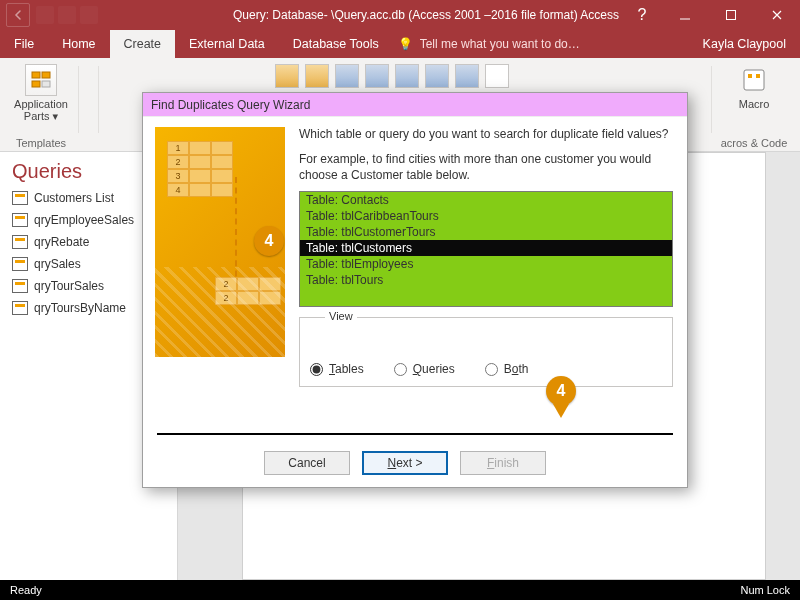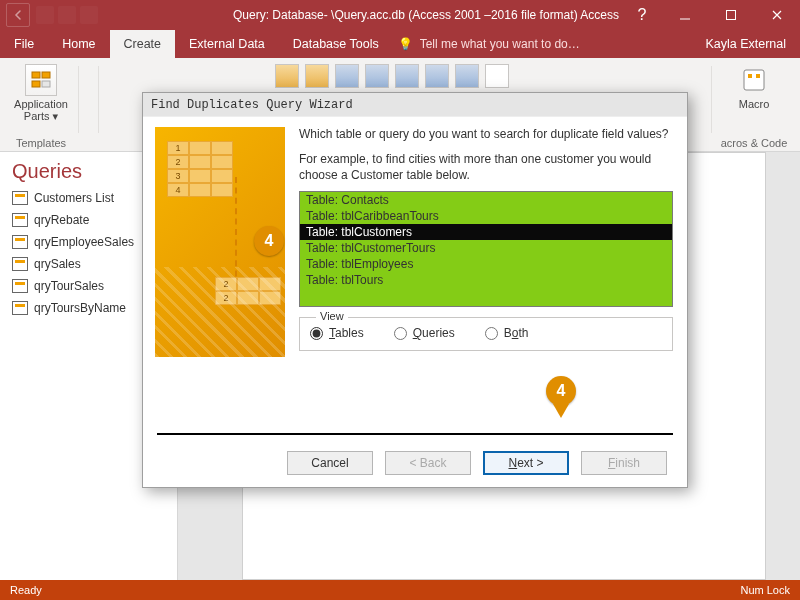--- a/index.html
+++ b/index.html
@@ -47,53 +47,53 @@
   .leftbar .navitem { display:flex; align-items:center; gap:6px; padding:4px 6px; font-size:12px; color:#333; cursor:pointer; white-space:nowrap; overflow:hidden;}
   .leftbar .navitem .qicon { width:16px; height:14px; position:relative; }
   .leftbar .navitem .qicon::before { content:""; position:absolute; inset:0; border:1px solid #666; background:#fff;}
   .leftbar .navitem .qicon::after { content:""; position:absolute; left:3px; right:3px; top:3px; height:3px; background:#f2a100;}
 
   
   .canvas { position:absolute; left:178px; top:152px; right:0; bottom:20px; background:#e6e6e6; }
   .doc { position:absolute; left:64px; top:0; width:524px; bottom:0; background:#fff; border:1px solid #cfcfcf; }
 
   
-  .statusbar { position:absolute; bottom:0; left:0; right:0; height:20px; background:#c2410c; color:#fff; font-size:11px; display:flex; align-items:center; padding:0 10px;}
+  .statusbar { position:absolute; bottom:0; left:0; right:0; height:20px; background:#000000; color:#fff; font-size:11px; display:flex; align-items:center; padding:0 10px;}
   .statusbar .right { margin-left:auto; }
 
   
   .dialog { position:absolute; left:142px; top:92px; width:546px; height:396px; background:#fff; border:1px solid #9e9e9e; box-shadow: 4px 4px 14px rgba(0,0,0,.35); display:flex; flex-direction:column;}
-  .dlg-title { height:24px; display:flex; align-items:center; padding:0 8px; font-size:12px; color:#333; border-bottom:1px solid #eee; background:#e5e5e5;font-family:Liberation Mono, monospace;}
+  .dlg-title { height:24px; display:flex; align-items:center; padding:0 8px; font-size:12px; color:#333; border-bottom:1px solid #eee; background:#f0abfc;}
   .dlg-body { flex:1; display:flex; padding:10px 14px 6px 12px; gap:14px;}
   .dlg-art { width:130px; height:230px; background: linear-gradient(135deg,#f7b500,#e08e00); position:relative; overflow:hidden;}
   .dlg-art .tbl { position:absolute; background:#c77400; }
   .dlg-art .tbl .row { display:flex; }
   .dlg-art .tbl .cell { width:22px; height:14px; border:1px solid #e9a835; background:#f6c96b; font-size:9px; color:#7a4b00; display:flex;align-items:center;justify-content:center;}
   .dlg-art .hatch { position:absolute; inset:auto 0 0 0; height:90px; background:
      repeating-linear-gradient(45deg, rgba(255,255,255,.18) 0 3px, transparent 3px 10px);}
   .dlg-art .dash { position:absolute; border-left:2px dashed #d88300; border-bottom:2px dashed #d88300;}
   .dlg-art .t1 { top:14px; left:12px; }
   .dlg-art .t2 { top:150px; left:60px; }
   .dlg-art .dash1 { top:50px; left:80px; width:40px; height:110px;}
 
   .dlg-right { flex:1; display:flex; flex-direction:column; font-size:12px; color:#333;}
   .dlg-right .q { margin-bottom:10px;}
   .dlg-right .ex { margin-bottom:8px; line-height:1.35;}
   .listbox { border:1px solid #7a7a7a; height:116px; background:#84cc16; overflow:auto; font-size:12px;}
   .listbox .opt { padding:1px 6px; cursor:pointer; white-space:nowrap;}
   .listbox .opt.sel { background:#0a0a0a; color:#fff;}
   .view { border:1px solid #c8c6c4; margin-top:10px; padding:6px 10px 10px 10px; position:relative;}
-  .view .legend { position:absolute; top:-8px; left:16px; background:#fff; padding:0 4px; font-size:11px;}
-  .view .radios { display:flex; gap:30px; font-size:12px; padding-top:2px;}
+  .view .legend { position:absolute; top:-8px; left:25px; background:#fff; padding:0 4px; font-size:11px;}
+  .view .radios { display:flex; gap:30px; font-size:12px; padding-top:2px;margin-top:36px;}
   .view label { display:flex; align-items:center; gap:6px; cursor:pointer;}
   .view input { accent-color:#333; cursor:pointer;}
   .u { text-decoration: underline; }
 
   .dlg-sep { height:2px; background:#000; margin:8px 14px 0 14px;}
-  .dlg-buttons { display:flex; justify-content:flex-end; gap:12px; padding:16px 20px 12px 0;}
+  .dlg-buttons { display:flex; justify-content:center; gap:12px; padding:16px 20px 12px 0;}
   .dlg-buttons button { width:86px; height:24px; font-size:12px; background:#efefef; border:1px solid #b5b5b5; cursor:pointer; color:#333;}
   .dlg-buttons button.primary { border:2px solid #0a64ad; background:#eef4fb;}
   .dlg-buttons button:disabled { color:#aaa; cursor:default;}
 
   
   .callout { position:absolute; width:30px; height:30px; border-radius:50%; background:#e08e00; color:#fff; font-weight:700; font-size:16px; display:flex; align-items:center; justify-content:center; box-shadow:0 1px 2px rgba(0,0,0,.3);}
   .callout.c1 { left:254px; top:226px; }
   .callout.c2 { left:546px; top:376px; }
   .callout.c2::after { content:""; position:absolute; bottom:-12px; left:7px; width:0;height:0; border-left:8px solid transparent; border-right:8px solid transparent; border-top:14px solid #e08e00;}
 </style>
@@ -137,21 +137,21 @@
 <div class="ribbon-tabs">
   <div class="tab">File</div>
   <div class="tab">Home</div>
   <div class="tab active">Create</div>
   <div class="tab">External Data</div>
   <div class="tab">Database Tools</div>
   <div class="tell">
     <span class="bulb">💡</span>
     <span>Tell me what you want to do…</span>
   </div>
-  <div class="user">Kayla External</div>
+  <div class="user">Kayla Claypool</div>
 </div>
 
 <div class="ribbon">
   <div class="ribbon-group">
     <div class="icons">
       <div class="bigbtn">
         <div class="ic app">
             <svg width="22" height="22">
               <rect x="2" y="3" width="8" height="6" fill="#f2a100" stroke="#b57200"></rect>
               <rect x="12" y="3" width="8" height="6" fill="#f2a100" stroke="#b57200"></rect>
@@ -208,25 +208,25 @@
 
 <div class="leftbar">
   <h2>Queries</h2>
   <div class="items">
     <div class="navitem">
         <span class="qicon"></span>
         <span>Customers List</span>
       </div>
     <div class="navitem">
         <span class="qicon"></span>
+        <span>qryEmployeeSales</span>
+      </div>
+    <div class="navitem">
+        <span class="qicon"></span>
         <span>qryRebate</span>
-      </div>
-    <div class="navitem">
-        <span class="qicon"></span>
-        <span>qryEmployeeSales</span>
       </div>
     <div class="navitem">
         <span class="qicon"></span>
         <span>qrySales</span>
       </div>
     <div class="navitem">
         <span class="qicon"></span>
         <span>qryTourSales</span>
       </div>
     <div class="navitem">
@@ -285,22 +285,22 @@
           </div>
         </div>
       <div class="hatch"></div>
     </div>
     <div class="dlg-right">
       <div class="q">Which table or query do you want to search for duplicate field values?</div>
       <div class="ex">For example, to find cities with more than one customer you would choose a Customer table below.</div>
       <div class="listbox" id="lb">
           <div class="opt">Table: Contacts</div>
           <div class="opt">Table: tblCaribbeanTours</div>
+          <div class="opt">Table: tblCustomerTours</div>
           <div class="opt sel">Table: tblCustomers</div>
-          <div class="opt">Table: tblCustomerTours</div>
           <div class="opt">Table: tblEmployees</div>
           <div class="opt">Table: tblTours</div>
         </div>
       <div class="view">
         <span class="legend">View</span>
         <div class="radios">
           <label>
               <input type="radio" name="v" checked="" style=""> 
               <span><span class="u">T</span><span>ables</span></span>
             </label>
@@ -312,20 +312,19 @@
               <input type="radio" name="v" style=""> 
               <span>B<span class="u">o</span><span>th</span></span>
             </label>
         </div>
       </div>
     </div>
   </div>
   <div class="dlg-sep"></div>
   <div class="dlg-buttons">
     <button>Cancel</button>
-    <button disabled=""><span>&lt; Back</span></button>
     <button class="primary"><span class="u">N</span><span>ext &gt;</span></button>
     <button disabled=""><span class="u">F</span><span>inish</span></button>
   </div>
 </div>
 
 <div class="callout c1">4</div>
 <div class="callout c2">4</div>
 
 </body></html>

